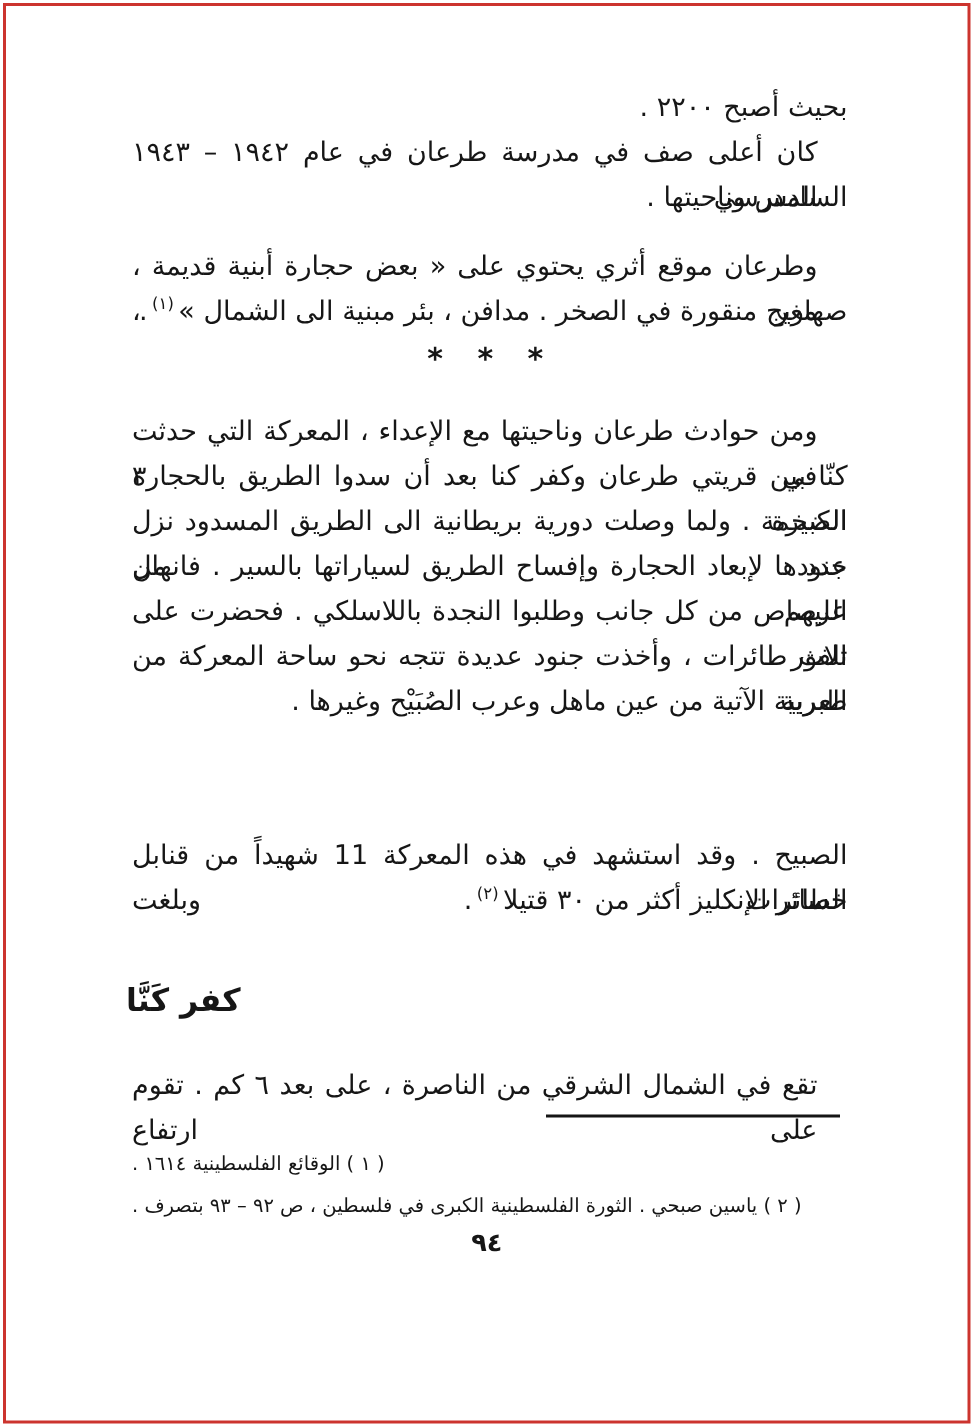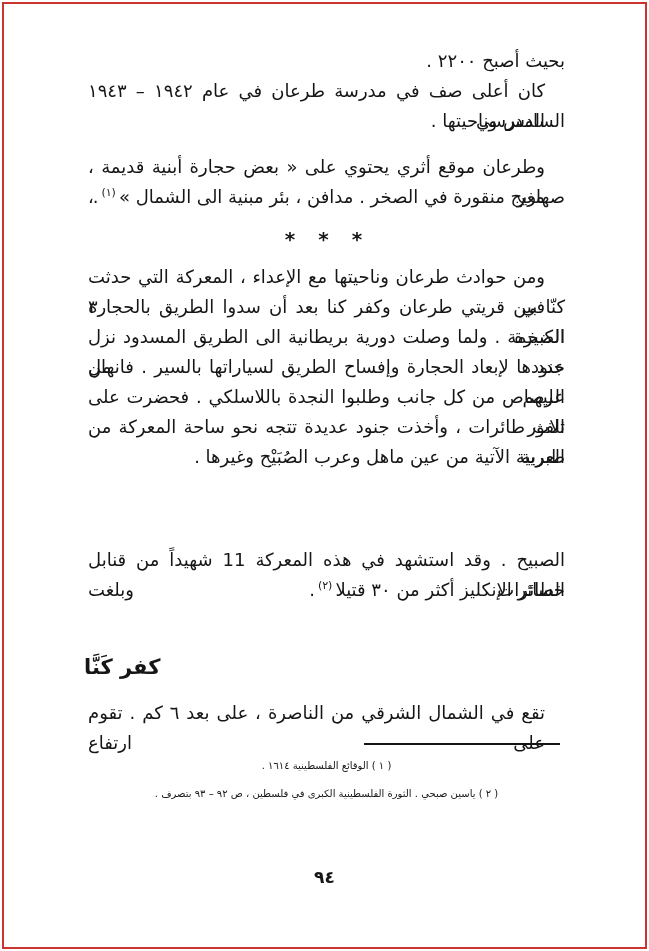--- a/index.html
+++ b/index.html
@@ -16,20 +16,21 @@
     position: absolute;
     inset: 2px;
     border: 2px solid #cc342e;
     pointer-events: none;
   }
   .block {
     position: absolute;
     left: 88px;
     right: 84px;
     direction: rtl;
+    margin-top: 11px;
   }
   .line {
     height: 30px;
     line-height: 30px;
     font-size: 18px;
     white-space: normal;
   }
   .just  { text-align: justify; text-align-last: justify; }
   .right { text-align: right; }
   .indent { padding-right: 20px; }
@@ -69,35 +70,34 @@
     top: 743px;
     right: 89px;
     width: 196px;
     height: 0;
     border-top: 2px solid #151515;
   }
   .footnotes { top: 752px; }
   .footnote-line {
     height: 28px;
     line-height: 28px;
-    font-size: 10px;
-    text-align: center;
+    font-size: 13px;
+    text-align: left;
   }
   .page-number {
     position: absolute;
     left: 0;
     right: 0;
     top: 816px;
     height: 26px;
     line-height: 26px;
     text-align: center;
     font-size: 17px;
     font-weight: bold;
     direction: rtl;
-    margin-top: 48px;
   }
 </style>
 </head>
 <body>
 
 <div class="page">
 
   <div class="frame"></div>
 
   <div class="block" style="top:46px">

